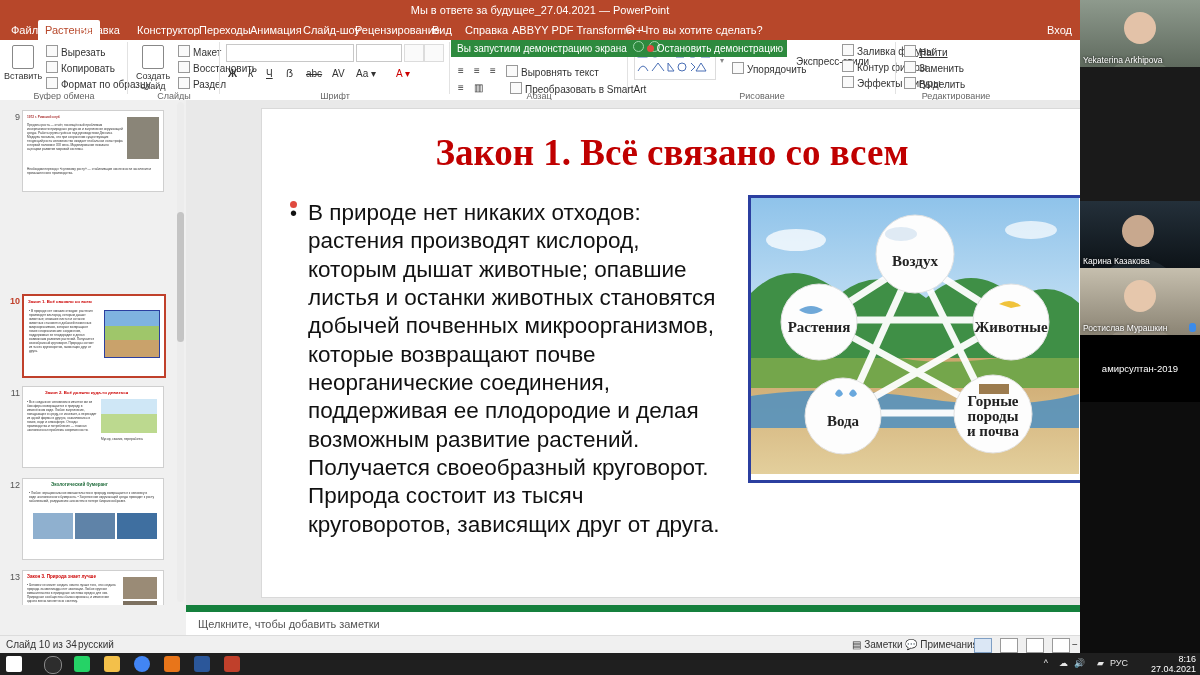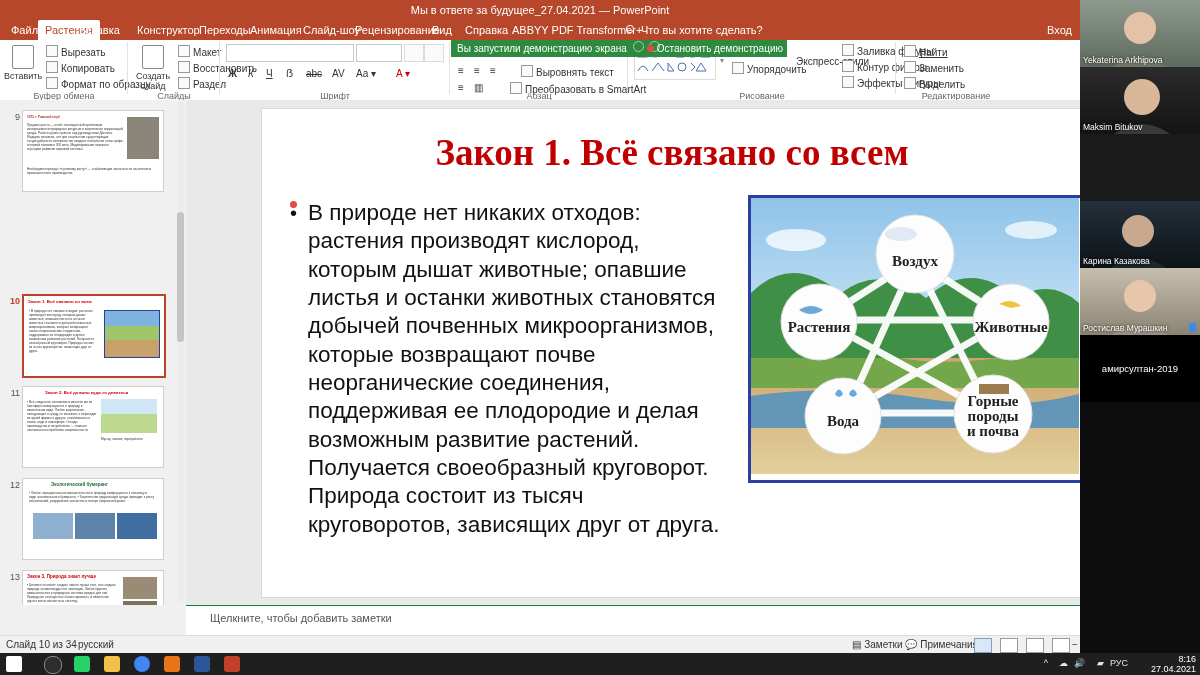--- a/index.html
+++ b/index.html
@@ -53,22 +53,22 @@
   .canvaswrap{position:absolute;left:186px;top:0;width:894px;height:505px;background:#e9e9e9;}
   .slide{position:absolute;left:75px;top:8px;width:818px;height:488px;background:#fff;border:1px solid #d9d9d9;}
   .slide-title{position:absolute;left:40px;top:22px;width:740px;text-align:center;color:#c00000;
                font-family:"Liberation Serif",serif;font-size:37px;font-weight:bold;}
   .bullet{position:absolute;left:28px;top:90px;width:430px;font-size:22.5px;line-height:1.26;color:#111;}
   .bullet .dot{position:absolute;left:0;top:2px;font-size:20px;}
   .bullet .txt{display:block;margin-left:18px;}
   .pic{position:absolute;left:486px;top:86px;width:334px;height:282px;border:3px solid #2b3fa0;overflow:hidden;}
 
   
-  .notes{position:absolute;left:186px;top:505px;width:894px;height:30px;background:#fff;border-top:1px solid #15803d;
-         font-size:11px;color:#555;padding:6px 0 0 24px;box-sizing:border-box;}
+  .notes{position:absolute;left:186px;top:505px;width:894px;height:30px;background:#fff;border-top:7px solid #15803d;
+         font-size:11px;color:#555;padding:6px 0 0 12px;box-sizing:border-box;}
 
   
   .status{position:absolute;left:0;top:635px;width:1080px;height:18px;background:#f0f0f0;border-top:1px solid #dcdcdc;font-size:10px;color:#333;}
   .status .s-left{position:absolute;left:6px;top:3px;}
   .status .s-lang{position:absolute;left:78px;top:3px;}
   .status .s-notes{position:absolute;left:852px;top:3px;}
   .status .s-comments{position:absolute;left:905px;top:3px;}
   .viewbtn{position:absolute;top:2px;width:16px;height:13px;border:1px solid #9a9a9a;background:#fff;}
   .zoomtrack{position:absolute;left:1082px;top:9px;width:56px;height:2px;background:#b9b9b9;}
 
@@ -171,21 +171,21 @@
       <div class="lbl">Шрифт</div>
       <div class="sep" style="left:229px;"></div>
     </div>
 
     <div class="grp" style="left:450px;width:178px;">
       <div class="miniflat" style="left:8px;top:6px;">•≡</div>
       <div class="miniflat" style="left:34px;top:6px;">1≡</div>
       <div class="miniflat" style="left:60px;top:6px;">⇤</div>
       <div class="miniflat" style="left:80px;top:6px;">⇥</div>
       <div class="miniflat" style="left:100px;top:6px;">↕≡</div>
-      <div class="btn" style="left:71px;top:25px;"><span class="sqicon"></span><span>Выровнять текст</span></div>
+      <div class="btn" style="left:56px;top:25px;"><span class="sqicon"></span><span>Выровнять текст</span></div>
       <div class="btn" style="left:60px;top:42px;"><span class="sqicon"></span><span>Преобразовать в SmartArt</span></div>
       <div class="miniflat" style="left:8px;top:25px;">≡</div>
       <div class="miniflat" style="left:24px;top:25px;">≡</div>
       <div class="miniflat" style="left:40px;top:25px;">≡</div>
       <div class="miniflat" style="left:8px;top:42px;">≡</div>
       <div class="miniflat" style="left:24px;top:42px;">▥</div>
       <div class="lbl">Абзац</div>
       <div class="sep" style="left:177px;"></div>
     </div>
 
@@ -370,27 +370,20 @@
   <div class="zoompanel">
 
     <div class="vtile" style="top:0;background:linear-gradient(#8e9a8d,#5f6a5e);">
       <svg width="120" height="67" viewBox="0 0 120 67">
           <circle cx="60" cy="28" r="16" fill="#e3c2a8"></circle>
           <path d="M34 67 q26 -22 52 0z" fill="#6f7a6c"></path>
         </svg>
       <span class="vname">Yekaterina Arkhipova</span>
     </div>
 
-    <div class="vtile" style="top:67px;background:linear-gradient(#2b2b2b,#141414);">
-      <svg width="120" height="67" viewBox="0 0 120 67">
-          <circle cx="62" cy="30" r="18" fill="#d9b79b"></circle>
-          <path d="M34 67 q28 -20 56 0z" fill="#3a3a3a"></path>
-        </svg>
-      <span class="vname">Maksim Bitukov</span>
-    </div>
 
 
     <div class="vtile" style="top:201px;background:linear-gradient(#24303a,#0d1318);">
       <svg width="120" height="67" viewBox="0 0 120 67">
           <circle cx="58" cy="30" r="16" fill="#c8a88e"></circle>
           <path d="M30 67 q28 -20 56 0z" fill="#1d262d"></path>
         </svg>
       <span class="vname">Карина Казакова</span>
     </div>
 

